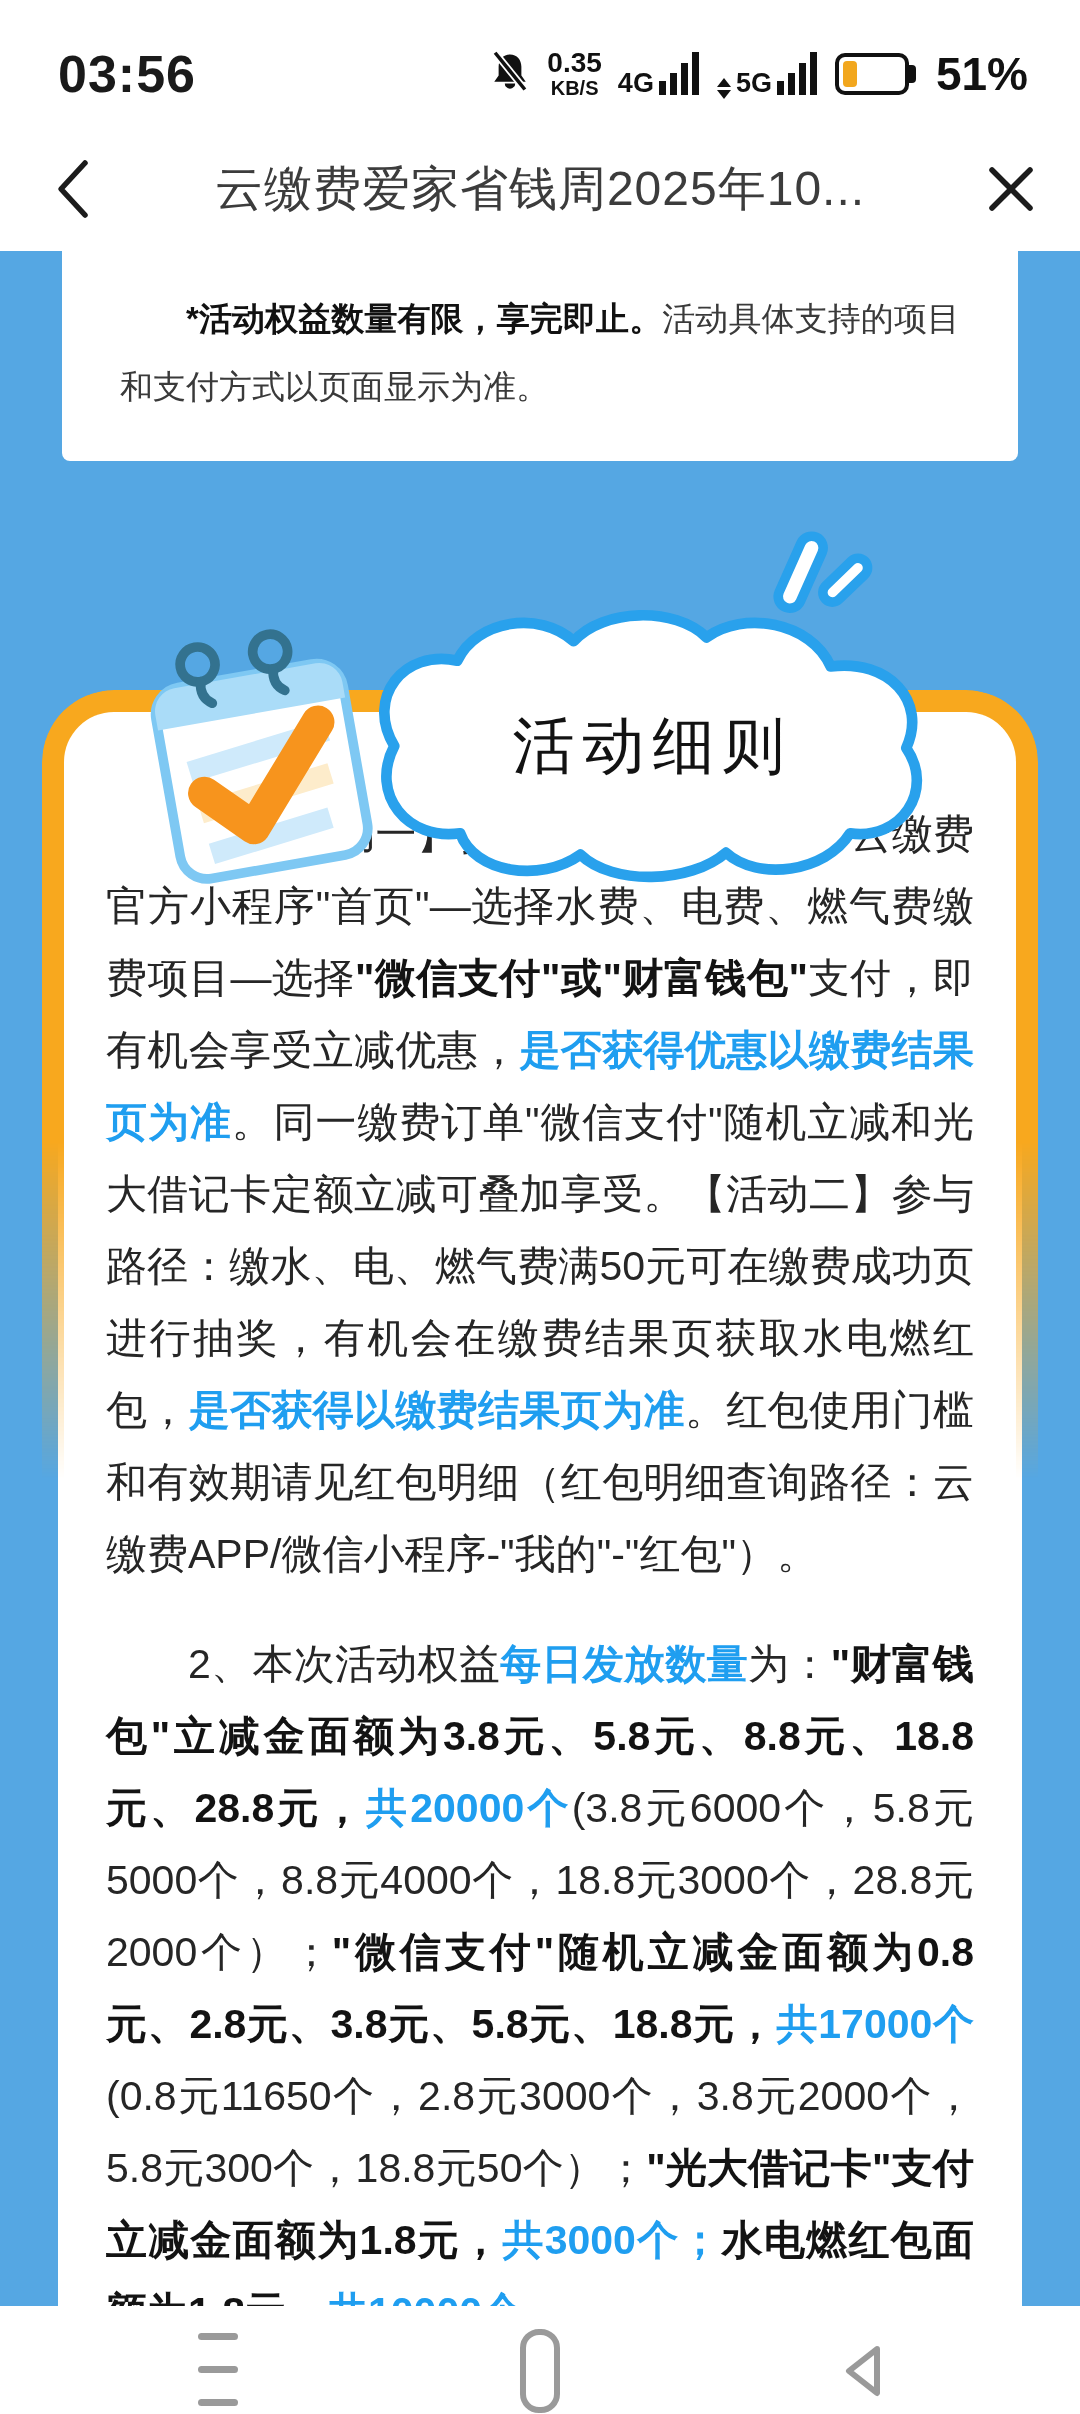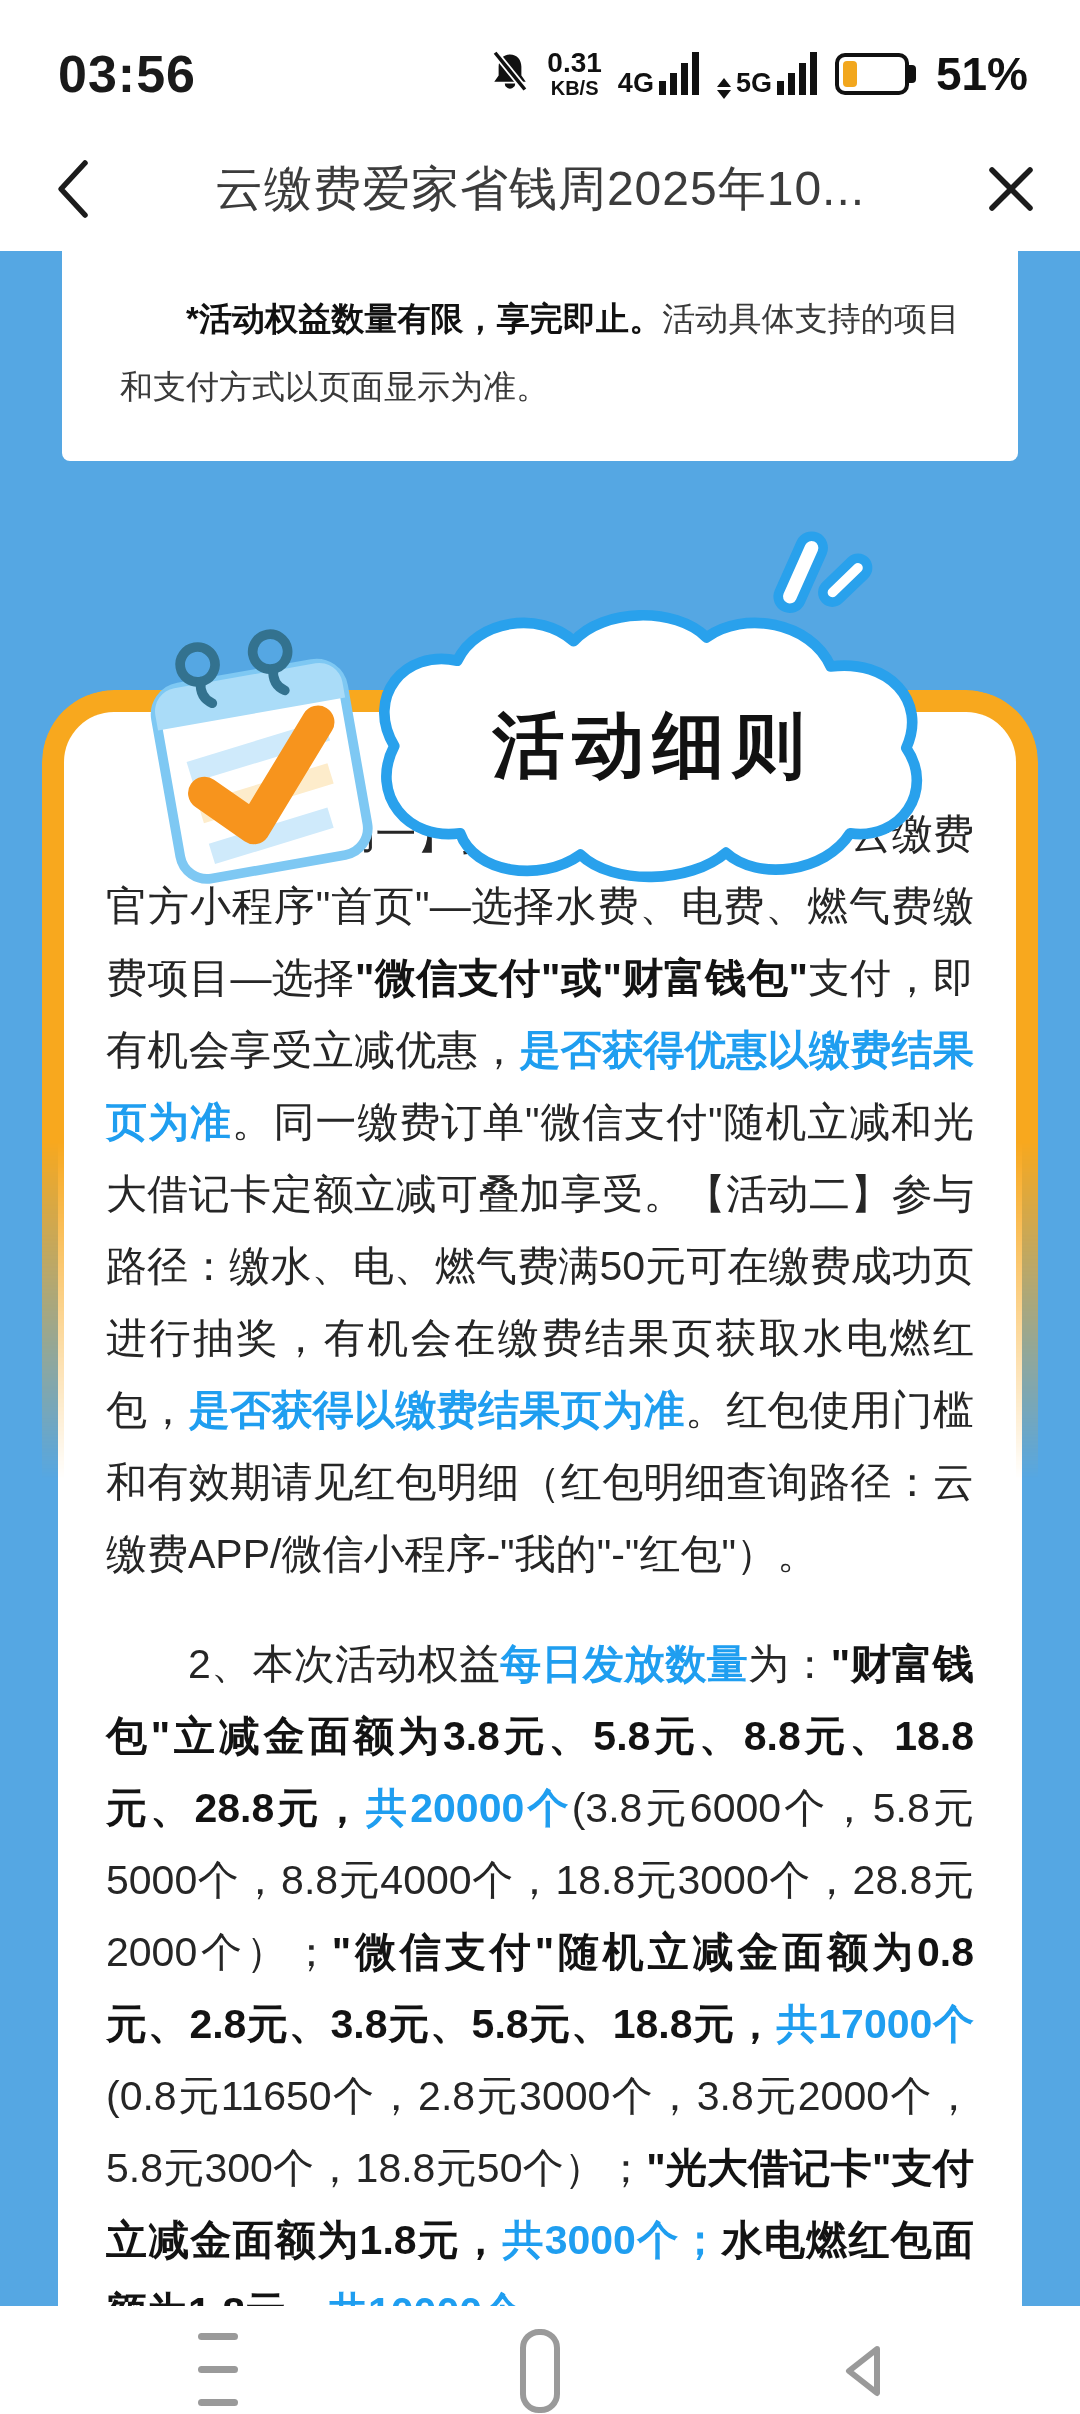--- a/index.html
+++ b/index.html
@@ -38,21 +38,21 @@
       background-image:linear-gradient(45deg,#fff 25%,transparent 25.5%),linear-gradient(-45deg,#fff 25%,transparent 25.5%);
       background-size:26px 28px; background-position:0 0,13px 0; }
   .notice-text { font-size:33px; line-height:68px; color:#3a3a3a; text-indent:2em; text-align:justify; }
   .notice-text .seg-b { font-weight:700; color:#111; }
 
   
   .banner { position:relative; z-index:3; margin-top:120px; display:flex; justify-content:center; align-items:center; height:330px; }
   .calendar-icon { width:252px; height:276px; margin-right:-78px; z-index:4; position:relative; top:10px; }
   .cloud-wrap { position:relative; width:640px; height:330px; }
   .cloud-wrap svg.cloud-svg { position:absolute; inset:0; width:100%; height:100%; }
-  .cloud-title { position:absolute; left:54%; top:50%; transform:translate(-50%,-50%); font-size:72px; font-weight:700; color:#121212; letter-spacing:8px; white-space:nowrap; }
+  .cloud-title { position:absolute; left:54%; top:50%; transform:translate(-50%,-50%); font-size:62px; font-weight:400; color:#121212; letter-spacing:8px; white-space:nowrap; }
   .spark { position:absolute; top:-72px; right:66px; z-index:5; }
 
   
   .rules-card { position:relative; z-index:1; flex:1; margin:-205px 58px 0; background:#fff; border-radius:56px 56px 0 0; padding:92px 48px 40px; }
   .rules-card::before { content:""; position:absolute; top:-16px; left:-16px; right:-16px; height:800px;
       border:22px solid #f8a81e; border-bottom:none; border-radius:72px 72px 0 0; pointer-events:none;
       -webkit-mask-image:linear-gradient(to bottom,#000 55%,transparent 96%); mask-image:linear-gradient(to bottom,#000 55%,transparent 96%); }
   .para { font-size:41px; line-height:72px; color:#262626; text-indent:2em; text-align:justify; }
   .para + .para { margin-top:38px; }
   .para .seg-b { font-weight:700; color:#131313; }
@@ -72,21 +72,21 @@
     <div class="sb-right">
       <span>
         <svg width="42" height="46" viewBox="0 0 48 50">
           <path d="M24 5c8 0 13 6 13 14v10l5 7H6l5-7V19C11 11 16 5 24 5z" fill="#111"></path>
           <path d="M18 38a6 6 0 0 0 12 0z" fill="#111"></path>
           <line x1="7" y1="3" x2="41" y2="45" stroke="#fff" stroke-width="8"></line>
           <line x1="7" y1="3" x2="41" y2="45" stroke="#111" stroke-width="4"></line>
         </svg>
       </span>
       <div class="sb-speed">
-        <span class="v">0.31</span>
+        <span class="v">0.35</span>
         <span class="u">KB/S</span>
       </div>
       <div class="net-group">
         <span class="net-label">4G</span>
         <span>
           <svg width="42" height="46" viewBox="0 0 42 46">
             <rect x="0" y="32" width="7" height="14" fill="#111"></rect>
             <rect x="11" y="24" width="7" height="22" fill="#111"></rect>
             <rect x="22" y="14" width="7" height="32" fill="#111"></rect>
             <rect x="33" y="3" width="7" height="43" fill="#111"></rect>

